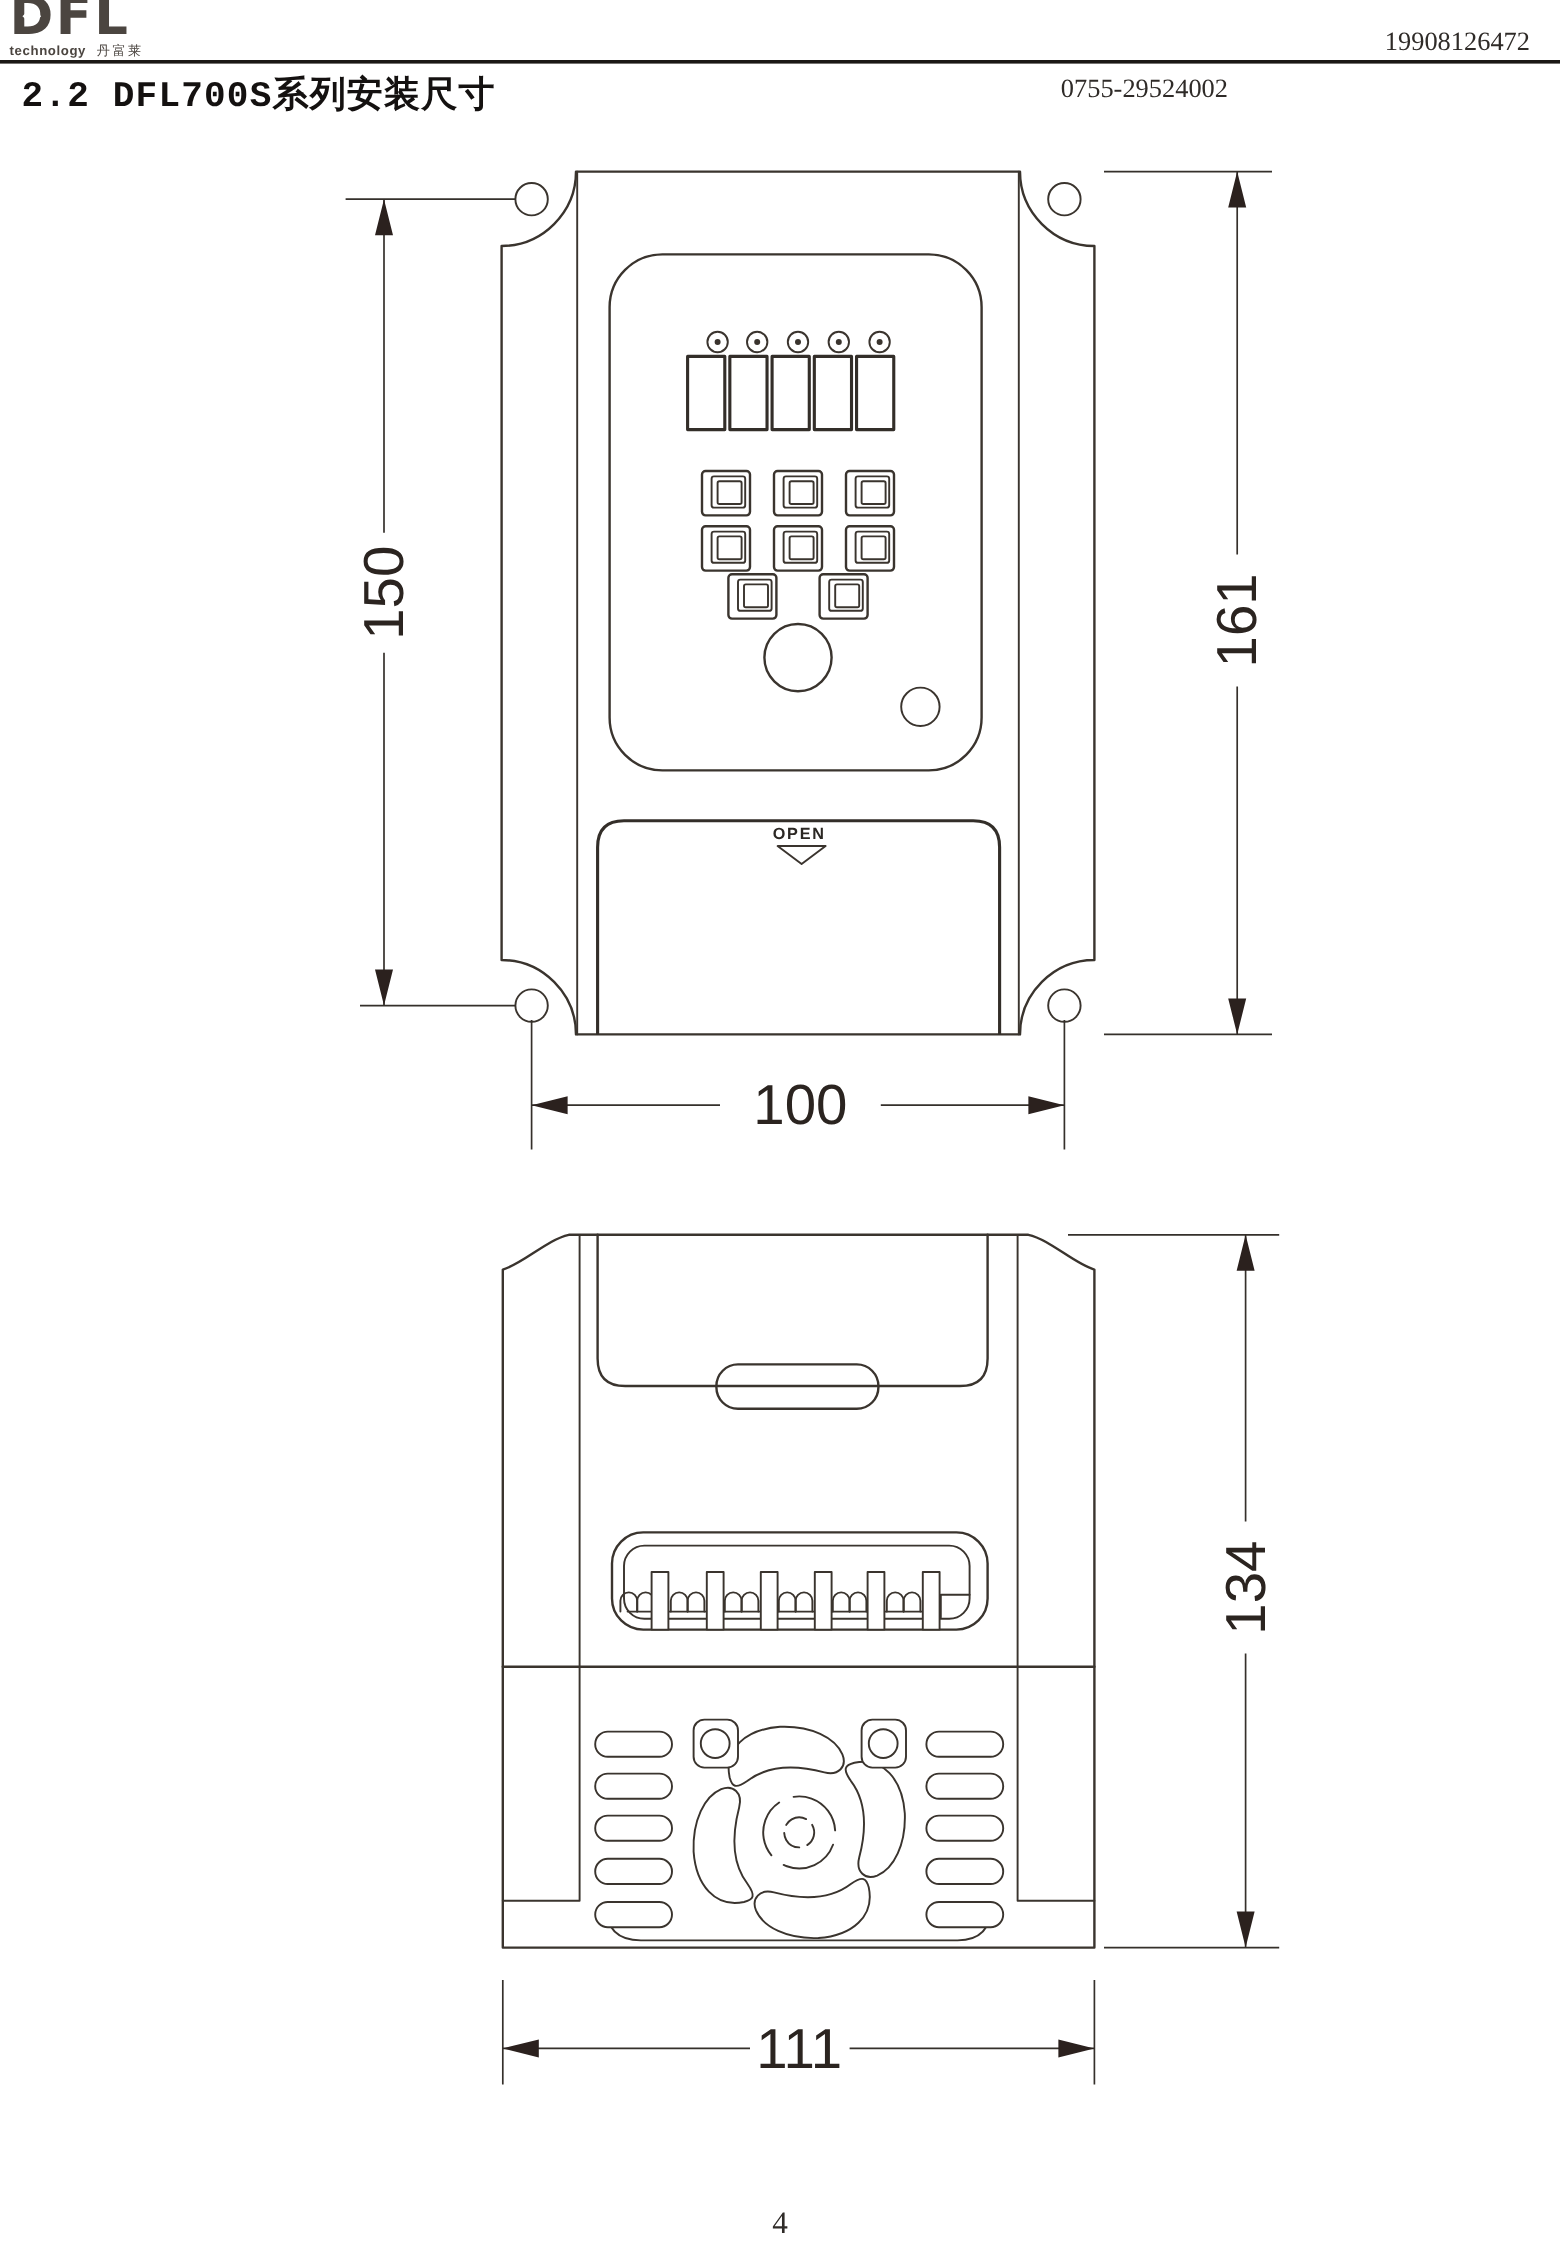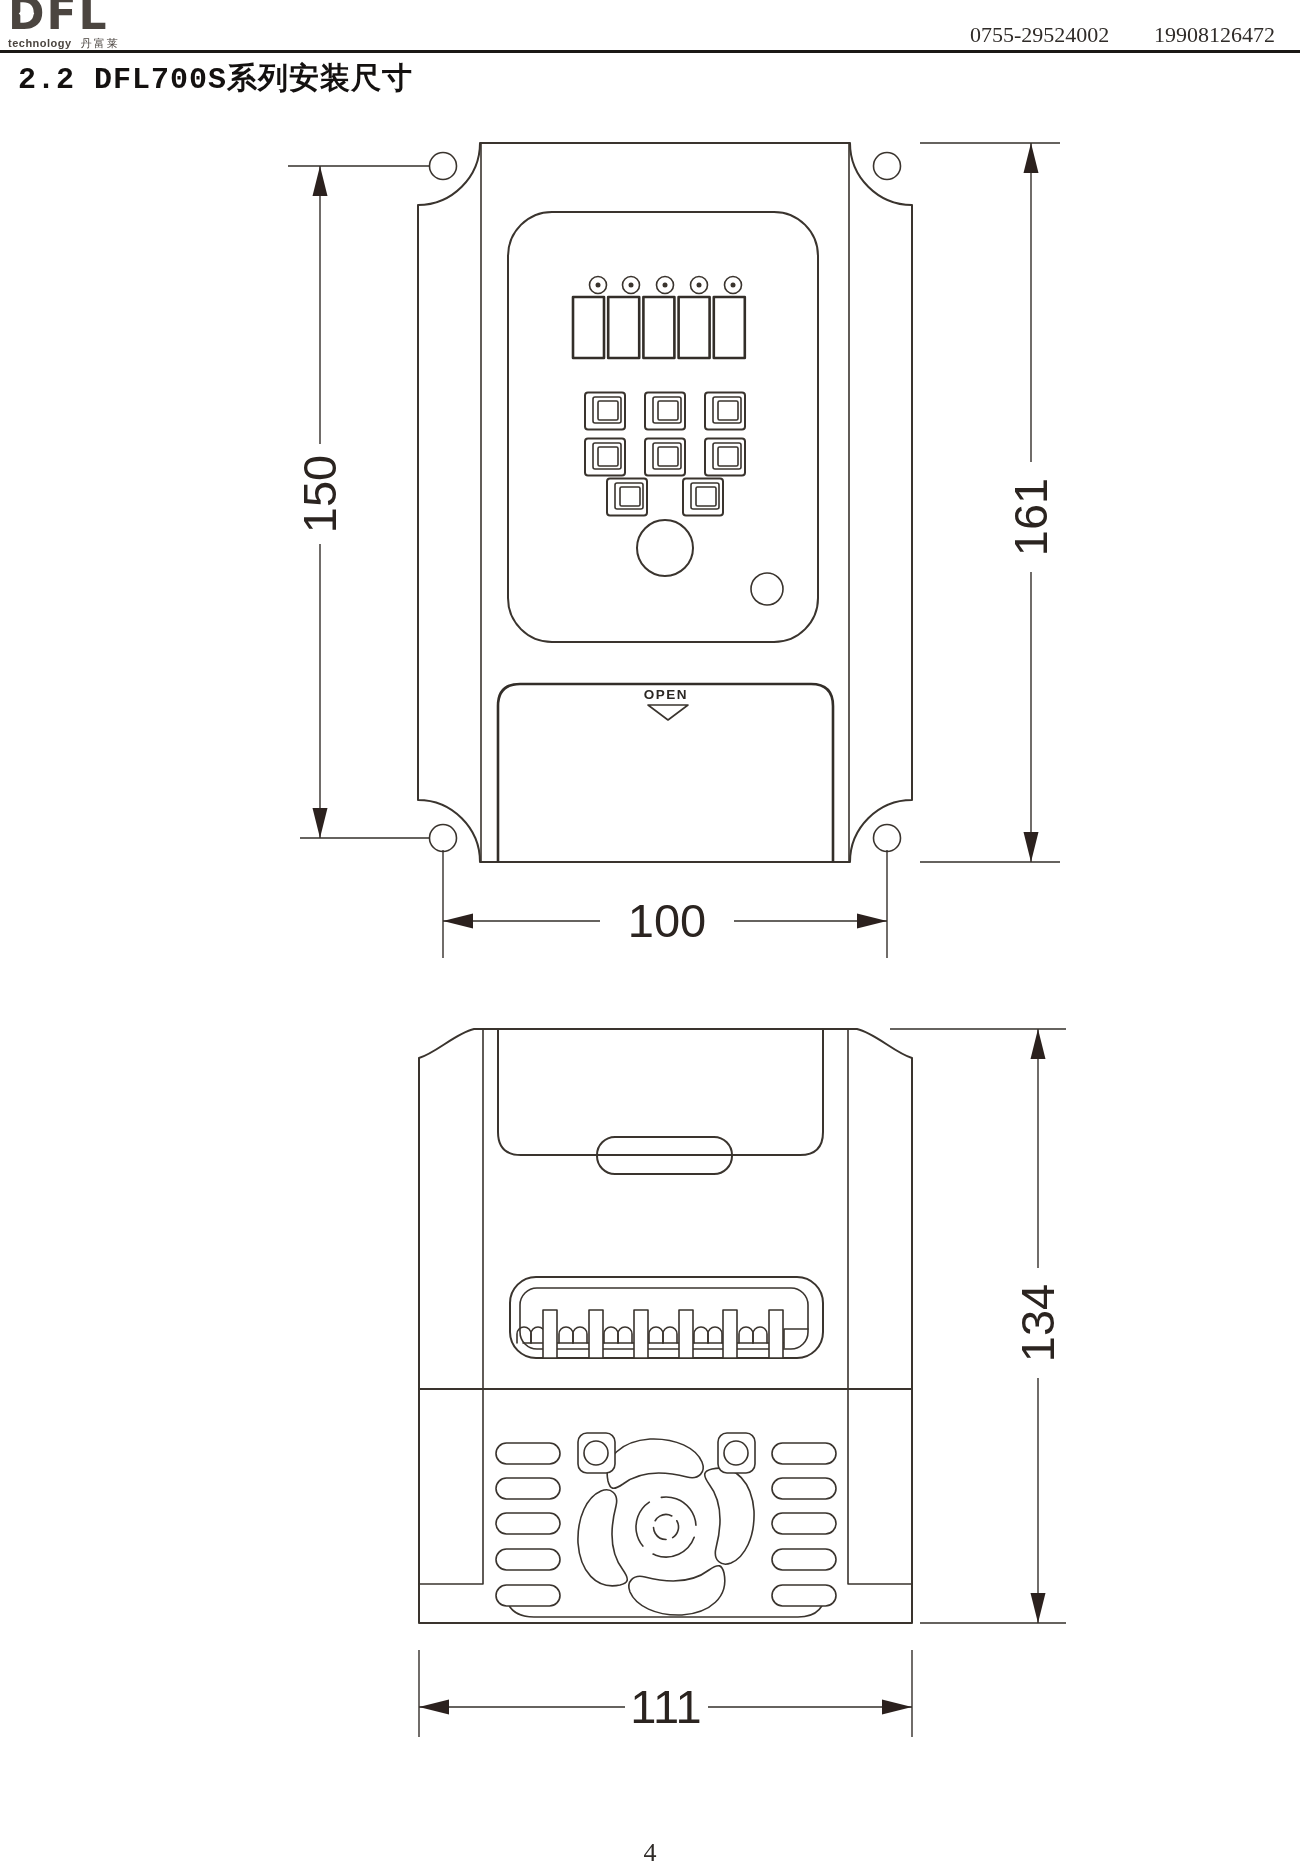--- a/index.html
+++ b/index.html
@@ -9,21 +9,21 @@
 
   
   .logo{position:absolute;left:8px;top:-8px;line-height:1;}
   .logo-main{font-family:"DejaVu Sans",sans-serif;font-weight:900;font-size:44px;
              letter-spacing:2px;color:#4b4540;position:relative;display:inline-block;}
   .logo-diamond{position:absolute;left:13px;top:16px;width:11px;height:11px;background:#fff;
                 transform:rotate(45deg);}
   .logo-sub{margin-top:2px;font-size:11px;font-weight:bold;color:#4b4540;letter-spacing:.5px;}
   .logo-cn{margin-left:9px;font-weight:normal;font-size:11px;letter-spacing:2px;margin-top:30px;}
   .phone{position:absolute;top:22px;font-family:"Liberation Serif",serif;font-size:22px;color:#2f2b28;}
-  .phone-1{left:970px;}
+  .phone-1{left:884px;margin-top:39px;}
   .phone-2{left:1154px;}
   .rule{position:absolute;left:0;right:0;top:50px;height:3px;background:#1b1815;}
   .title{position:absolute;left:18px;top:58px;margin:0;
          font-family:Liberation Mono, monospace;
          font-weight:bold;font-size:30px;letter-spacing:1px;color:#141110;}
 
   
   svg.drawing{position:absolute;left:0;top:0;}
   .ln   {stroke:#3a342e;stroke-width:2;fill:none;stroke-linecap:round;stroke-linejoin:round;}
   .ln-th{stroke:#3a342e;stroke-width:1.6;fill:none;stroke-linecap:round;stroke-linejoin:round;}

